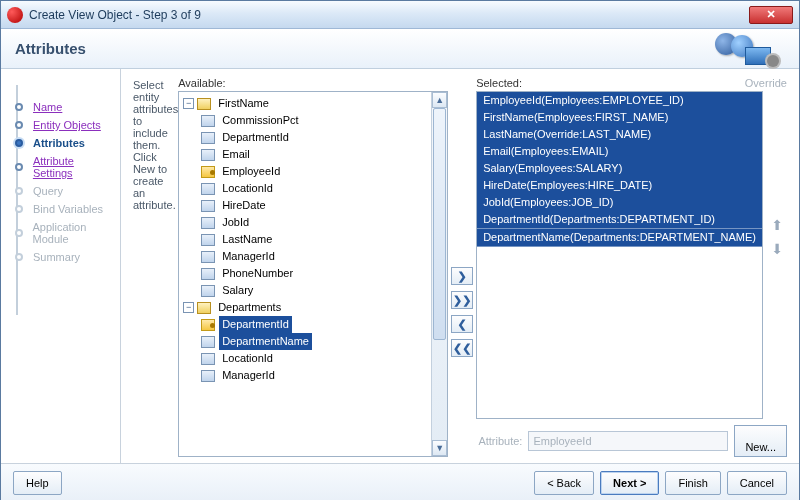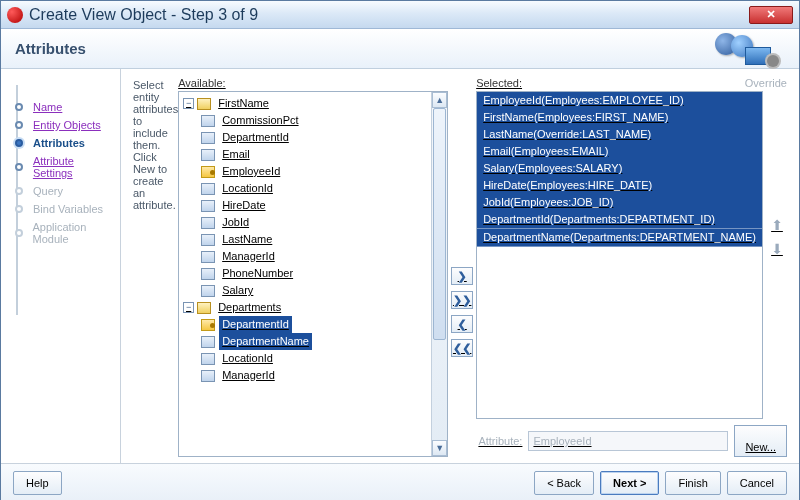--- a/index.html
+++ b/index.html
@@ -1,20 +1,20 @@
 <!DOCTYPE html>
 <html><head>
 <meta charset="utf-8">
 <style>
   * { box-sizing: border-box; font-family: "Segoe UI", Tahoma, sans-serif; font-size: 11px; }
   html,body { margin:0; padding:0; background:#d8e4f0; }
   .window { width:800px; height:500px; background:#fff; border:1px solid #5a7aa0; position:relative; }
   .titlebar { height:28px; background:linear-gradient(#f7fbff,#dce9f7 45%,#c5d9ef); display:flex; align-items:center; padding:0 6px; border-bottom:1px solid #9fb8d6; }
   .titlebar .icon { width:16px; height:16px; border-radius:50%; background:radial-gradient(circle at 30% 30%,#ff5a5a,#b00000); margin-right:6px; }
-  .titlebar .title { flex:1; color:#1d3b5b; font-weight:400; font-size:16px; }
+  .titlebar .title { flex:1; color:#1d3b5b; font-weight:400; font-size:12px; }
   .close-btn { width:44px; height:18px; background:linear-gradient(#f07a7a,#c83030); border:1px solid #8a1a1a; border-radius:2px; display:flex; align-items:center; justify-content:center; color:#fff; font-weight:bold; font-size:11px; cursor:pointer;}
   .banner { height:40px; background:linear-gradient(#fff,#e9f1fa); border-bottom:1px solid #c0cfde; position:relative; padding-left:14px; display:flex; align-items:center;}
   .banner h1 { margin:0; font-size:15px; font-weight:bold; color:#37506e;}
   .banner-deco { position:absolute; right:10px; top:2px; width:80px; height:36px; }
   .banner-deco .circ { position:absolute; width:22px; height:22px; border-radius:50%; background:radial-gradient(circle at 35% 35%, #8fb6e8,#2d5a9a); box-shadow:1px 1px 2px rgba(0,0,0,.3);}
   .banner-deco .c1{left:6px; top:2px;}
   .banner-deco .c2{left:22px; top:4px; background:radial-gradient(circle at 35% 35%, #a0d0ff,#3a74bd);}
   .banner-deco .sq{position:absolute; left:36px; top:16px; width:26px; height:18px; background:linear-gradient(#7db8f0,#2f6fb8); border:1px solid #1e5a9c;}
   .banner-deco .gear{position:absolute; left:58px; top:24px; width:12px; height:12px; border-radius:50%; background:#888; box-shadow:0 0 0 2px #bbb;}
   .body { display:flex; height:calc(500px - 28px - 40px - 38px); }
@@ -22,21 +22,21 @@
   .sidebar .rail{position:absolute; left:15px; top:16px; width:2px; height:230px; background:#c3cfdb;}
   .step { display:flex; align-items:center; margin:6px 0; padding-left:8px; cursor:pointer; color:#2a3b52;}
   .step .dot{ width:8px; height:8px; border-radius:50%; background:#fff; border:2px solid #6a8ab0; margin-right:10px; z-index:1;}
   .step.visited { color:#8b2fbd; text-decoration:underline; }
   .step.current { color:#1a4f8a; font-weight:bold; text-decoration:none;}
   .step.current .dot{ background:#3c76c2; border-color:#2a5ca0; box-shadow:0 0 0 2px #c8ddf4;}
   .step.future { color:#a8b2bc; text-decoration:none; cursor:default;}
   .step.future .dot{ border-color:#c3cfdb;}
   .main { flex:1; padding:8px 12px 6px 12px; display:flex; flex-direction:row;}
   .instr { color:#4a5868; margin:2px 0 8px 0;}
-  .panes { display:flex; flex:1; gap:0; min-height:0;text-decoration:underline;}
+  .panes { display:flex; flex:1; gap:0; min-height:0;}
   .pane-left, .pane-right { display:flex; flex-direction:column;}
   .pane-left { width:270px;}
   .pane-right { flex:1; }
   .pane-label { margin-bottom:2px; color:#333;}
   .override { color:#a8b2bc; float:right;}
   .listbox { flex:1; background:#fff; border:1px solid #9fb2c7; overflow:auto; position:relative;}
   .listbox.left-box { padding:3px 2px;}
   .tree ul { list-style:none; margin:0; padding-left:18px;}
   .tree > ul { padding-left:2px;}
   .tree li { line-height:17px; white-space:nowrap; display:flex; align-items:center;}
@@ -113,20 +113,24 @@
           <span>Query</span>
         </div>
       <div class="step future">
           <span class="dot"></span>
           <span>Bind Variables</span>
         </div>
       <div class="step future">
           <span class="dot"></span>
           <span>Application Module</span>
         </div>
+      <div class="step future">
+          <span class="dot"></span>
+          <span>Summary</span>
+        </div>
     </div>
 
     <div class="main">
       <div class="instr">Select entity attributes to include them.  Click New to create an attribute.</div>
       <div class="panes">
 
         <div class="pane-left">
           <div class="pane-label">Available:</div>
           <div class="listbox left-box">
             <div class="tree">

